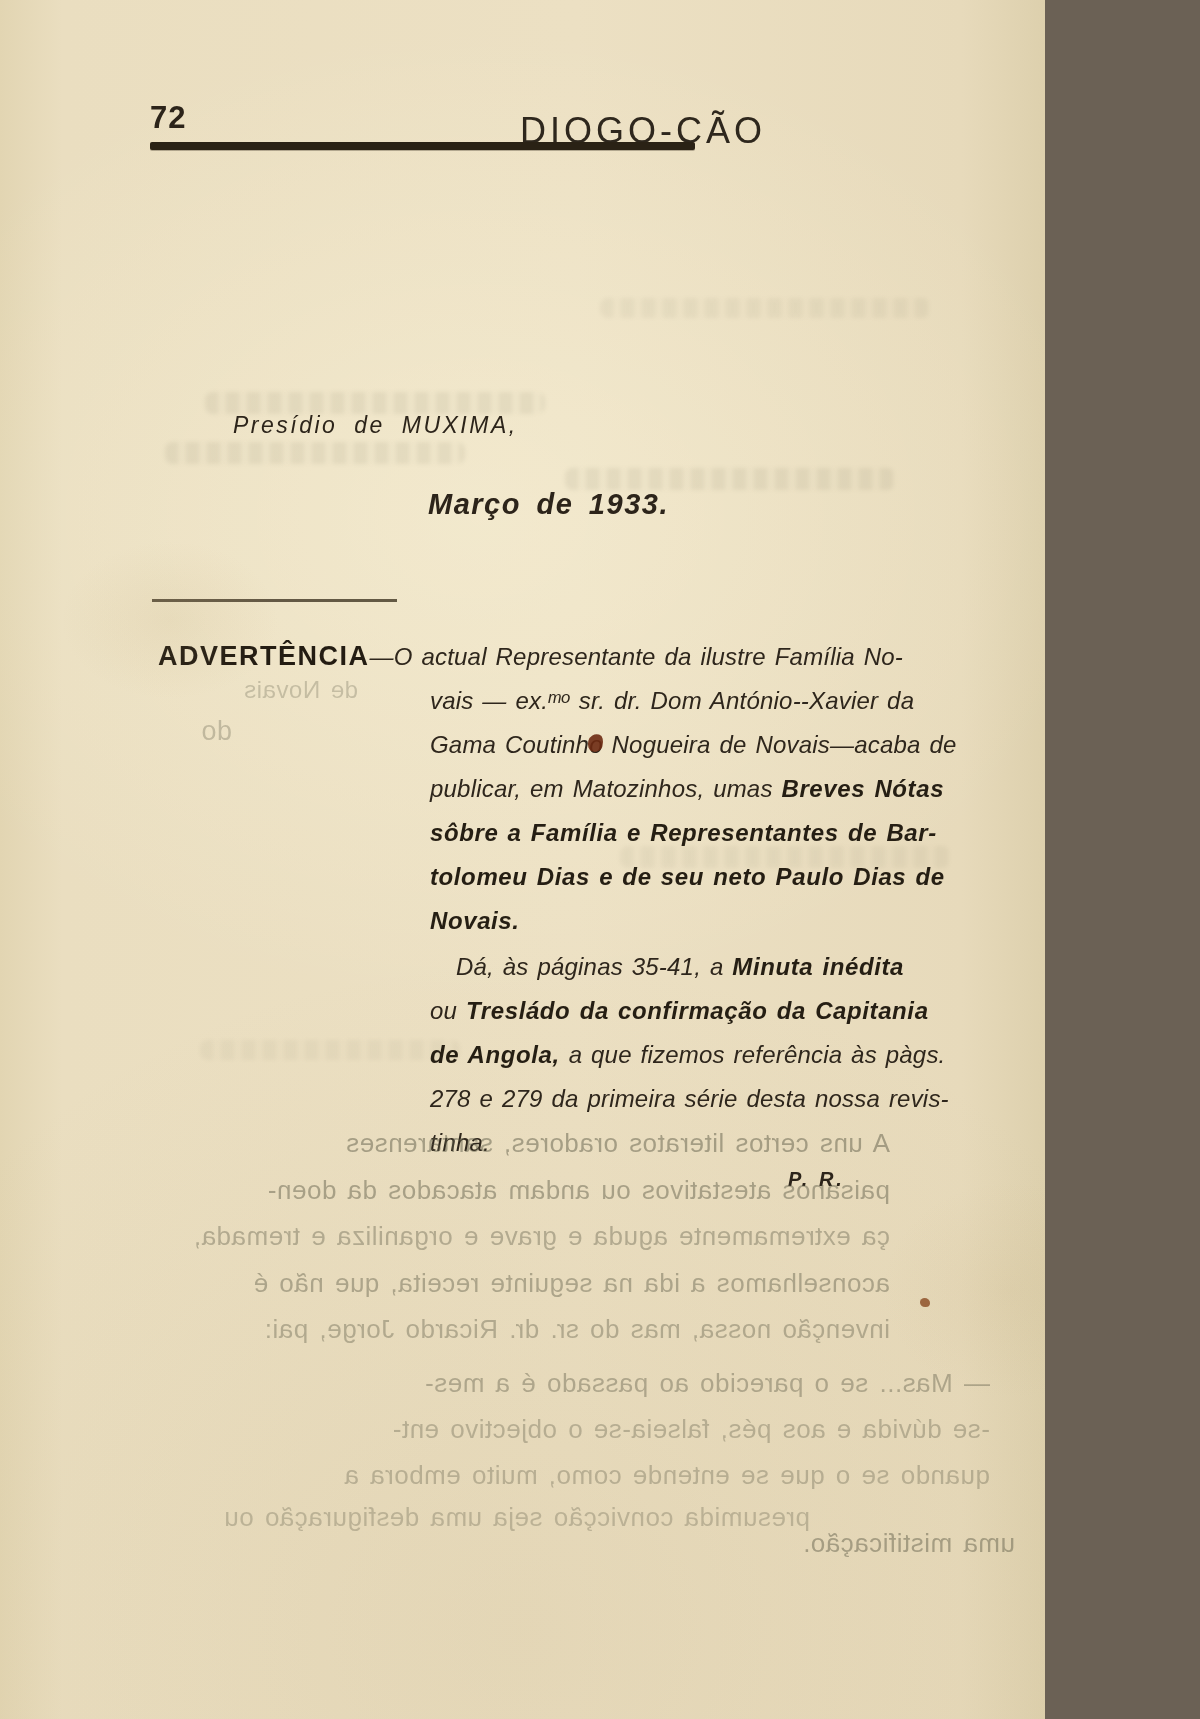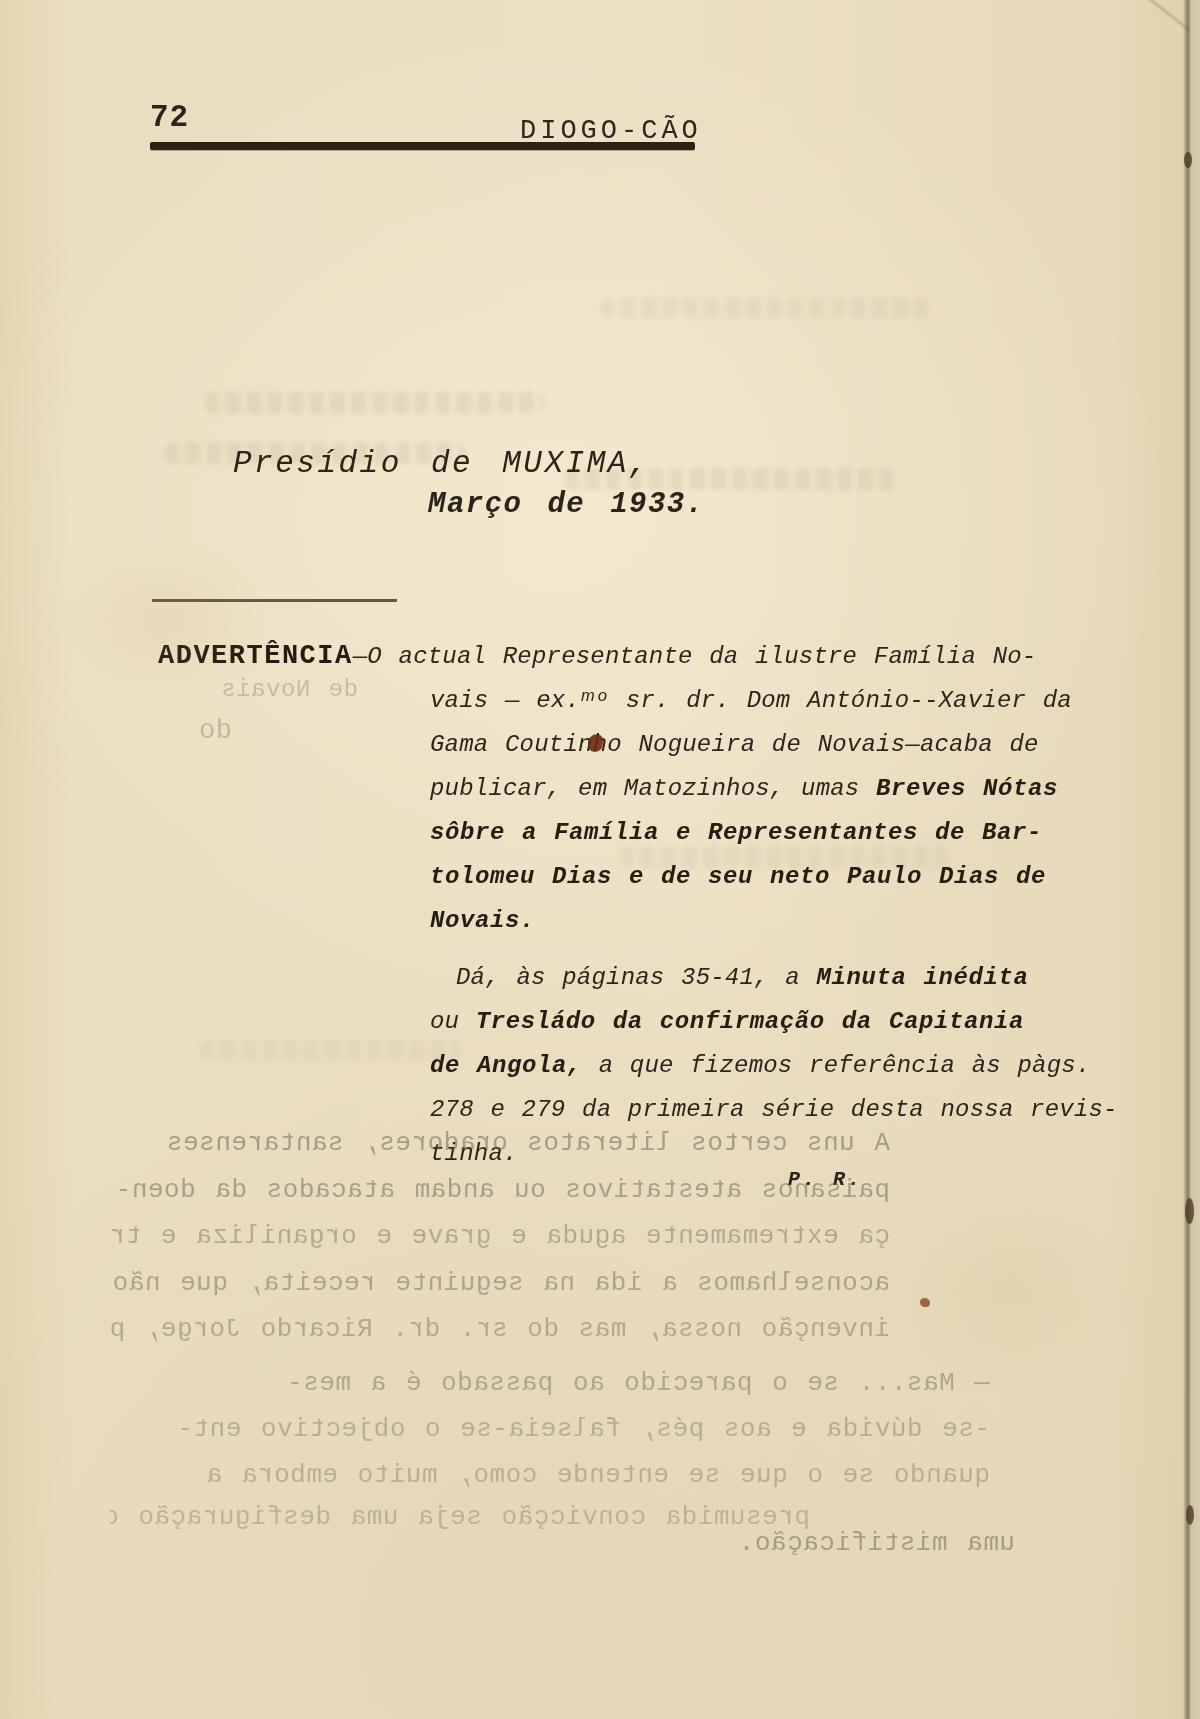--- a/index.html
+++ b/index.html
@@ -1,47 +1,47 @@
 <!DOCTYPE html>
 <html><head>
 <meta charset="utf-8">
 <style>
   html,body{margin:0;padding:0;background:#6b6155;}
   .page{
-    position:relative; width:1200px; height:1719px; overflow:hidden;
-    font-family:Liberation Mono, monospace; color:#2c241a;
+    position:relative; width:1045px; height:1719px; overflow:hidden;
+    font-family:Liberation Sans, sans-serif; color:#2c241a;
     background:
       radial-gradient(ellipse 900px 700px at 46% 30%, rgba(255,250,225,.35), rgba(255,250,225,0) 70%),
       radial-gradient(ellipse 1000px 900px at 50% 95%, rgba(190,170,125,.18), rgba(190,170,125,0) 75%),
       linear-gradient(90deg,#e2d5b2 0,#eadec0 6%,#ece0c3 55%,#e7dabb 92%,#ddd0ad 100%),
       #e9ddbf;
   }
   .page *{box-sizing:border-box;}
 
   
   .pagenum{position:absolute; left:150px; top:100px; font-size:31px; font-weight:bold; letter-spacing:1px;}
-  .runtitle{position:absolute; left:520px; top:116px; font-size:27px; letter-spacing:4px; font-weight:500; color:#2e271d;}
+  .runtitle{position:absolute; left:520px; top:110px; font-size:36px; letter-spacing:4px; font-weight:500; color:#2e271d;}
   .hrule{position:absolute; left:150px; top:142px; width:545px; height:8px; background:#2a2215; border-radius:2px;
          box-shadow:0 1px 0 rgba(42,34,21,.3);}
 
   
   .q1{position:absolute; left:128px; top:166px; font-style:italic; font-size:32px; line-height:45px;
       white-space:pre; text-indent:96px; letter-spacing:.5px; word-spacing:6px; color:#2b231a;}
   .q2{position:absolute; left:128px; top:312px; font-weight:bold; font-size:30px; line-height:46px;
       white-space:pre; text-indent:96px; letter-spacing:.5px; word-spacing:4px; color:#241d14;}
-  .dl-place{position:absolute; left:233px; top:446px; font-style:italic; font-size:31px; letter-spacing:2.5px; word-spacing:8px;}
+  .dl-place{position:absolute; left:233px; top:412px; font-style:italic; font-size:23px; letter-spacing:2.5px; word-spacing:8px;}
   .dl-date{position:absolute; left:428px; top:488px; font-style:italic; font-weight:600; font-size:29px; letter-spacing:1.5px; word-spacing:6px;}
 
   .divider{position:absolute; left:152px; top:599px; width:245px; height:3px; background:#4a3f2d; opacity:.85;}
 
   
   .adv{position:absolute; left:158px; top:634px; width:800px; font-size:24px; line-height:44px; color:#2e261c;}
   .adv p{margin:0; white-space:pre; font-style:italic; letter-spacing:.2px; word-spacing:2px;}
   .adv .p1{padding-left:272px; text-indent:-272px;}
-  .adv .p2{padding-left:272px; text-indent:26px; margin-top:13px;}
+  .adv .p2{padding-left:272px; text-indent:26px; margin-top:2px;}
   .adv .label{font-style:normal; font-weight:bold; font-size:27px; letter-spacing:1.5px; color:#231c12;}
   .adv .emph{font-weight:bold; letter-spacing:.6px; color:#251e13;}
   .sig{position:absolute; left:788px; top:1168px; font-style:italic; font-weight:bold; font-size:20px; letter-spacing:3px;}
 
   
   .ghost{position:absolute; transform:scaleX(-1); white-space:nowrap; overflow:hidden;
          font-size:26px; color:#5c5a46; filter:blur(.7px); letter-spacing:.5px; word-spacing:3px;}
   .g0{left:110px; top:1128px; width:780px; opacity:.48;}
   .g1{left:110px; top:1175px; width:780px; opacity:.46;}
   .g2{left:110px; top:1221px; width:780px; opacity:.38;}

